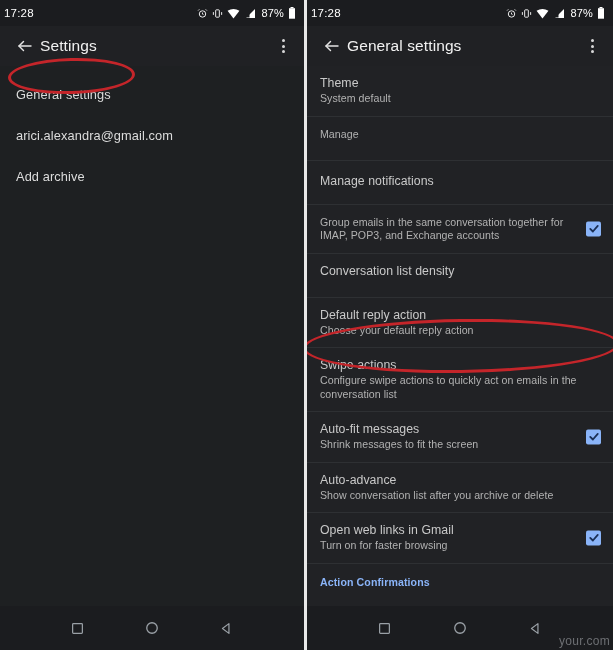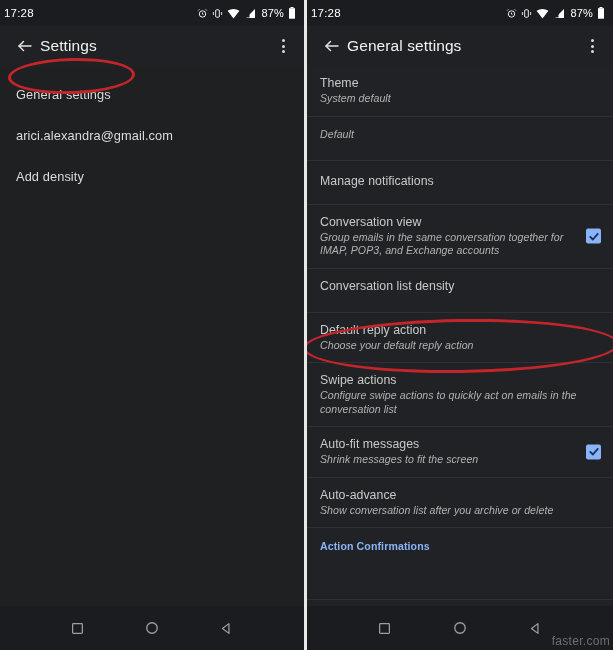--- a/index.html
+++ b/index.html
@@ -100,21 +100,20 @@
     font-size: 12.3px;
     line-height: 15px;
     letter-spacing: 0.05px;
   }
   .srow .ssub {
     color: #b2b2b2;
     font-size: 10.6px;
     line-height: 13.5px;
     margin-top: 1px;
     letter-spacing: 0.05px;
-    font-style: italic;
   }
   .srow.nosub { padding-top: 13px; padding-bottom: 13px; }
   .checkbox {
     position: absolute;
     right: 12px; top: 50%;
     transform: translateY(-50%);
     width: 15px; height: 15px;
   }
   .checkbox.on {
     background: #8ab4f8;
@@ -226,21 +225,21 @@
     </div>
 
     <div class="left-list">
       <div class="left-item">
         <span>General settings</span>
       </div>
       <div class="left-item">
         <span>arici.alexandra@gmail.com</span>
       </div>
       <div class="left-item">
-        <span>Add density</span>
+        <span>Add archive</span>
       </div>
     </div>
 
     <div class="annot" id="annot-general"></div>
 
     <div class="navbar">
       <span class="nb">
         <svg width="13" height="13" viewBox="0 0 16 16" fill="none" stroke="#9aa0a6" stroke-width="1.5">
             <rect x="2" y="2" width="12" height="12" rx="1"></rect>
           </svg>
@@ -315,29 +314,28 @@
     </div>
 
     <div class="settings-list">
 
       <div class="srow">
         <div class="stitle">Theme</div>
         <div class="ssub">System default</div>
       </div>
 
       <div class="srow">
-        <div class="ssub">Default</div>
+        <div class="ssub">Manage</div>
       </div>
 
       <div class="srow nosub">
         <div class="stitle">Manage notifications</div>
       </div>
 
       <div class="srow">
-        <div class="stitle">Conversation view</div>
         <div class="ssub">Group emails in the same conversation together for IMAP, POP3, and Exchange accounts</div>
         <span class="checkbox on">
           <svg width="12" height="12" viewBox="0 0 16 16" fill="none" stroke="#1a2f55" stroke-width="2.4" stroke-linecap="round" stroke-linejoin="round">
               <path d="M3 8.5 L6.5 12 L13 4.5"></path>
             </svg>
         </span>
       </div>
 
       <div class="srow">
         <div class="stitle">Conversation list density</div>
@@ -361,20 +359,29 @@
               <path d="M3 8.5 L6.5 12 L13 4.5"></path>
             </svg>
         </span>
       </div>
 
       <div class="srow">
         <div class="stitle">Auto-advance</div>
         <div class="ssub">Show conversation list after you archive or delete</div>
       </div>
 
+      <div class="srow">
+        <div class="stitle">Open web links in Gmail</div>
+        <div class="ssub">Turn on for faster browsing</div>
+        <span class="checkbox on">
+          <svg width="12" height="12" viewBox="0 0 16 16" fill="none" stroke="#1a2f55" stroke-width="2.4" stroke-linecap="round" stroke-linejoin="round">
+              <path d="M3 8.5 L6.5 12 L13 4.5"></path>
+            </svg>
+        </span>
+      </div>
 
       <div class="section-head">Action Confirmations</div>
 
       <div class="srow nosub">
         
         
       </div>
 
     </div>
 
@@ -391,16 +398,16 @@
             <circle cx="8" cy="8" r="6"></circle>
           </svg>
       </span>
       <span class="nb">
         <svg width="13" height="13" viewBox="0 0 16 16" fill="none" stroke="#9aa0a6" stroke-width="1.5" stroke-linejoin="round">
             <path d="M11 2 L3 8 L11 14 Z"></path>
           </svg>
       </span>
     </div>
 
-    <div class="watermark">faster.com</div>
+    <div class="watermark">your.com</div>
   </div>
 
 </div>
 
 </body></html>

